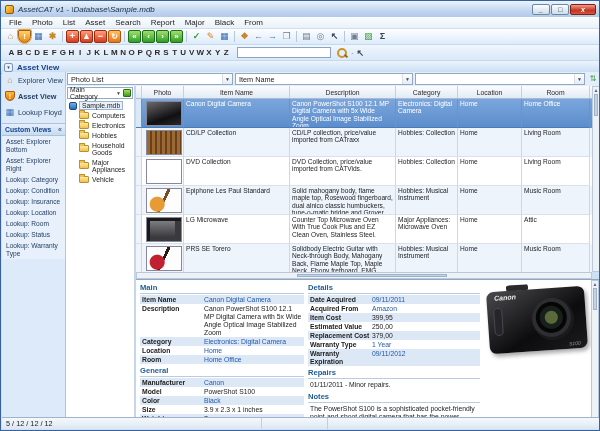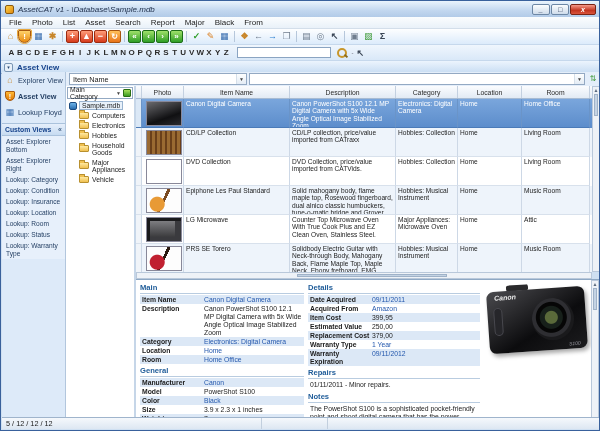--- a/index.html
+++ b/index.html
@@ -263,20 +263,24 @@
         <div class="cv-item">Lookup: Condition</div>
         <div class="cv-item">Lookup: Insurance</div>
         <div class="cv-item">Lookup: Location</div>
         <div class="cv-item">Lookup: Room</div>
         <div class="cv-item">Lookup: Status</div>
         <div class="cv-item">Lookup: Warranty Type</div>
       </div>
   </div>
 
   <div class="filter-row">
+    <div class="combo c1">
+      <span>Photo List</span>
+      <span class="arrow">▼</span>
+    </div>
     <div class="combo c2">
       <span>Item Name</span>
       <span class="arrow">▼</span>
     </div>
     <div class="combo c3">
       <span></span>
       <span class="arrow">▼</span>
     </div>
     <span class="filter-sort">⇅</span>
   </div>

